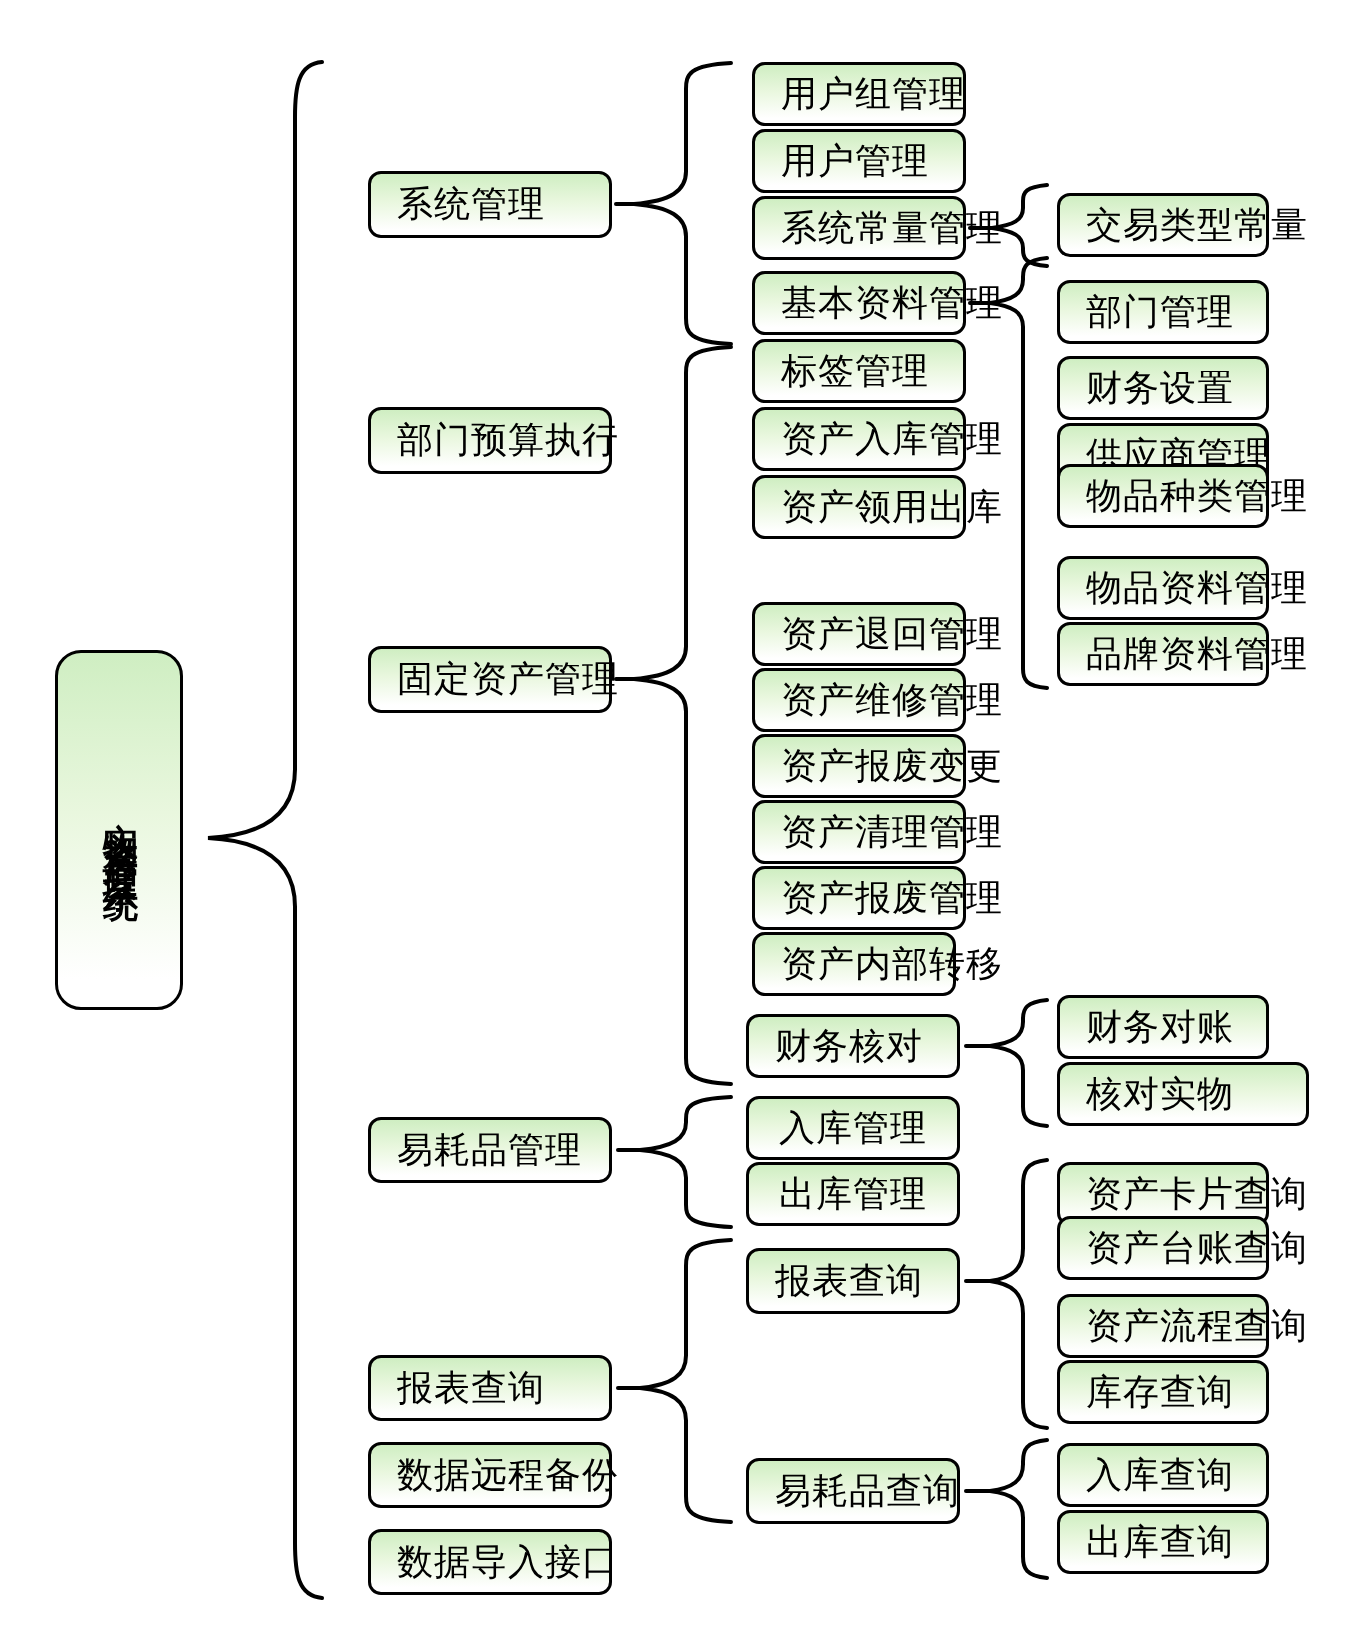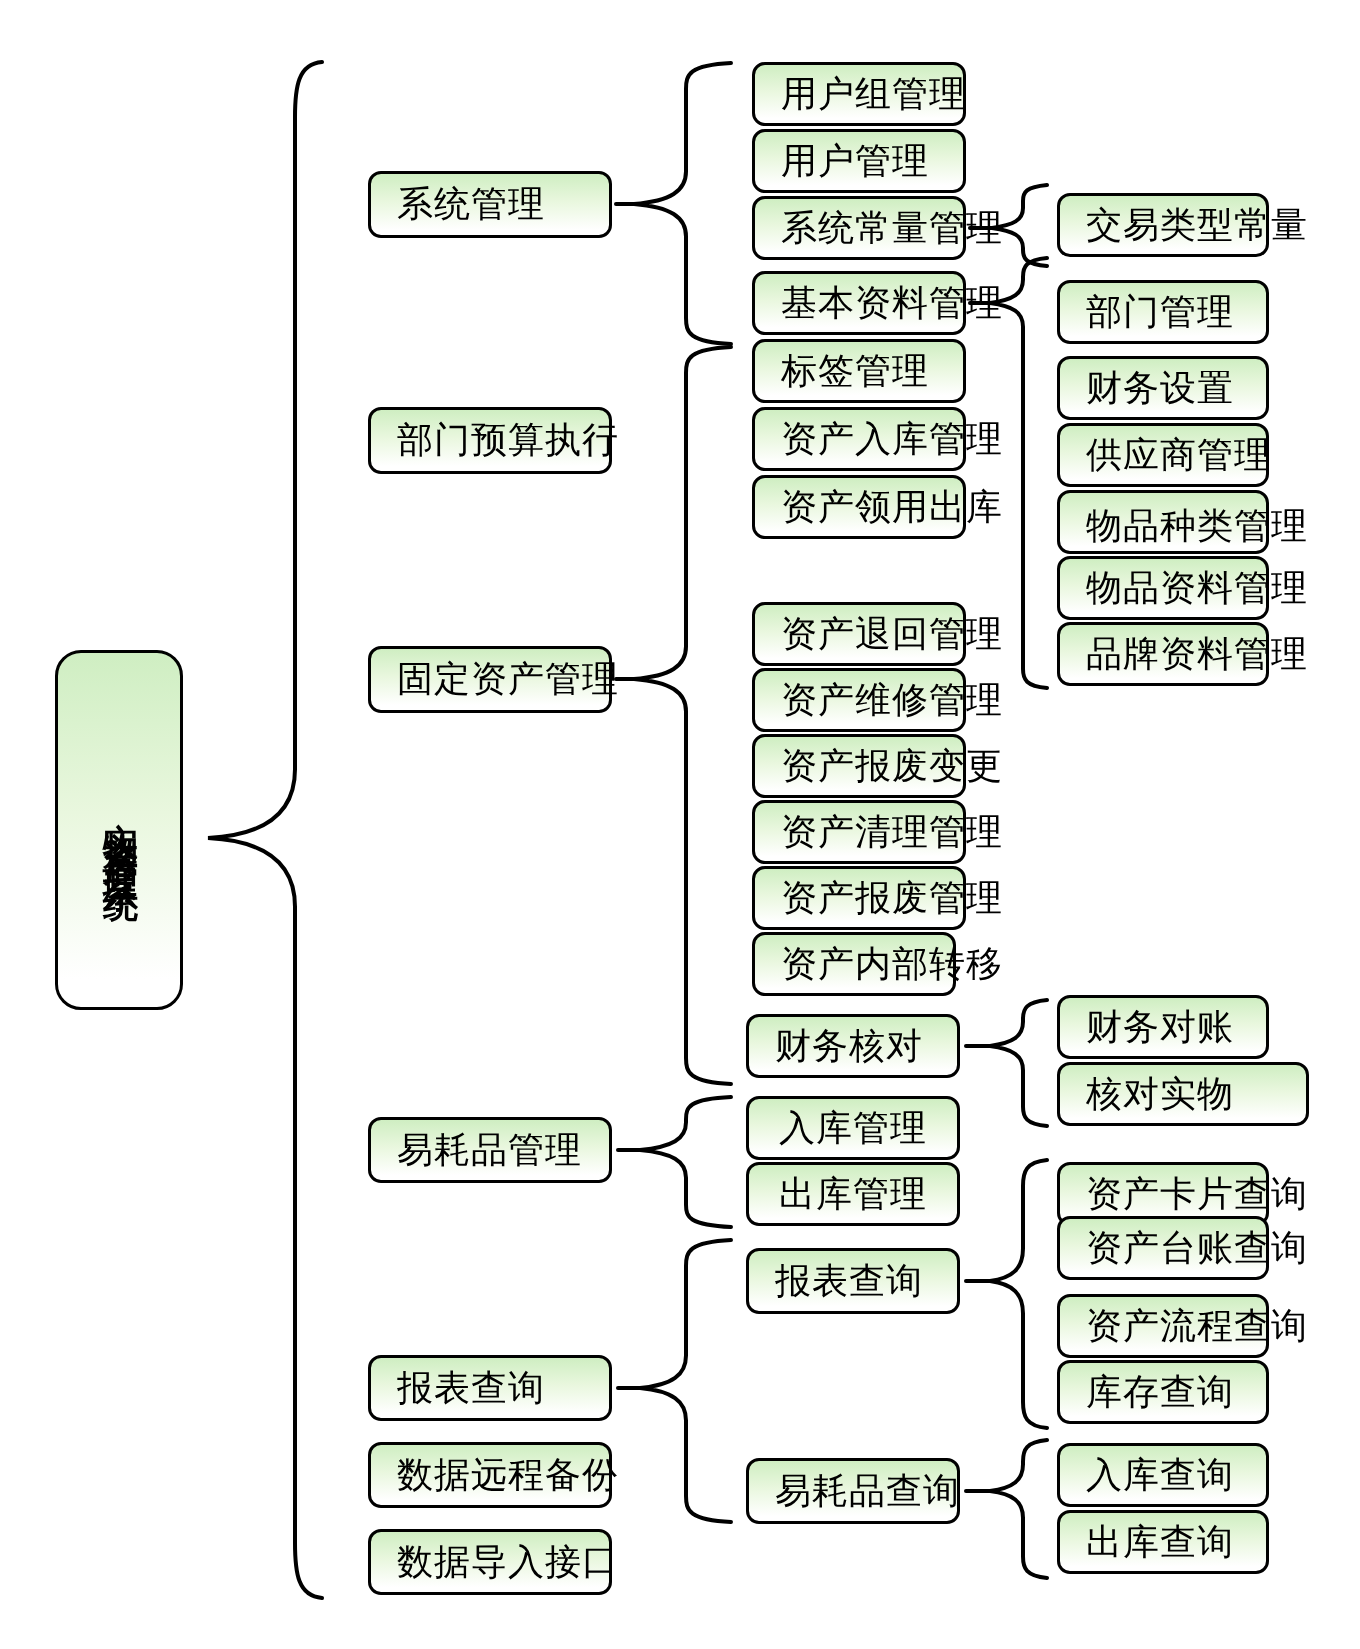--- a/index.html
+++ b/index.html
@@ -71,21 +71,21 @@
     </div>
     <div class="node" style="left: 1057px; top: 280px; width: 212px; height: 64px;">
       <span>部门管理</span>
     </div>
     <div class="node" style="left: 1057px; top: 356px; width: 212px; height: 64px;">
       <span>财务设置</span>
     </div>
     <div class="node" style="left: 1057px; top: 423px; width: 212px; height: 64px;">
       <span>供应商管理</span>
     </div>
-    <div class="node" style="left: 1057px; top: 490px; width: 212px; height: 64px; align-items: flex-end;">
+    <div class="node" style="left: 1057px; top: 464px; width: 212px; height: 64px;">
       <span>物品种类管理</span>
     </div>
     <div class="node" style="left: 1057px; top: 556px; width: 212px; height: 64px;">
       <span>物品资料管理</span>
     </div>
     <div class="node" style="left: 1057px; top: 622px; width: 212px; height: 64px;">
       <span>品牌资料管理</span>
     </div>
     <div class="node" style="left: 368px; top: 407px; width: 244px; height: 67px;">
       <span>部门预算执行</span>
@@ -116,21 +116,21 @@
     </div>
     <div class="node" style="left: 752px; top: 866px; width: 214px; height: 64px;">
       <span>资产报废管理</span>
     </div>
     <div class="node" style="left: 752px; top: 932px; width: 204px; height: 64px; text-align: right;">
       <span>资产内部转移</span>
     </div>
     <div class="node" style="left: 746px; top: 1014px; width: 214px; height: 64px;">
       <span>财务核对</span>
     </div>
-    <div class="node" style="left: 1057px; top: 995px; width: 212px; height: 64px;">
+    <div class="node" style="left: 1057px; top: 995px; width: 212px; height: 64px; border-radius: 12px;">
       <span>财务对账</span>
     </div>
     <div class="node" style="left: 1057px; top: 1062px; width: 252px; height: 64px;">
       <span>核对实物</span>
     </div>
     <div class="node" style="left: 368px; top: 1117px; width: 244px; height: 66px;">
       <span>易耗品管理</span>
     </div>
     <div class="node center" style="left: 746px; top: 1096px; width: 214px; height: 64px;">
       <span>入库管理</span>

